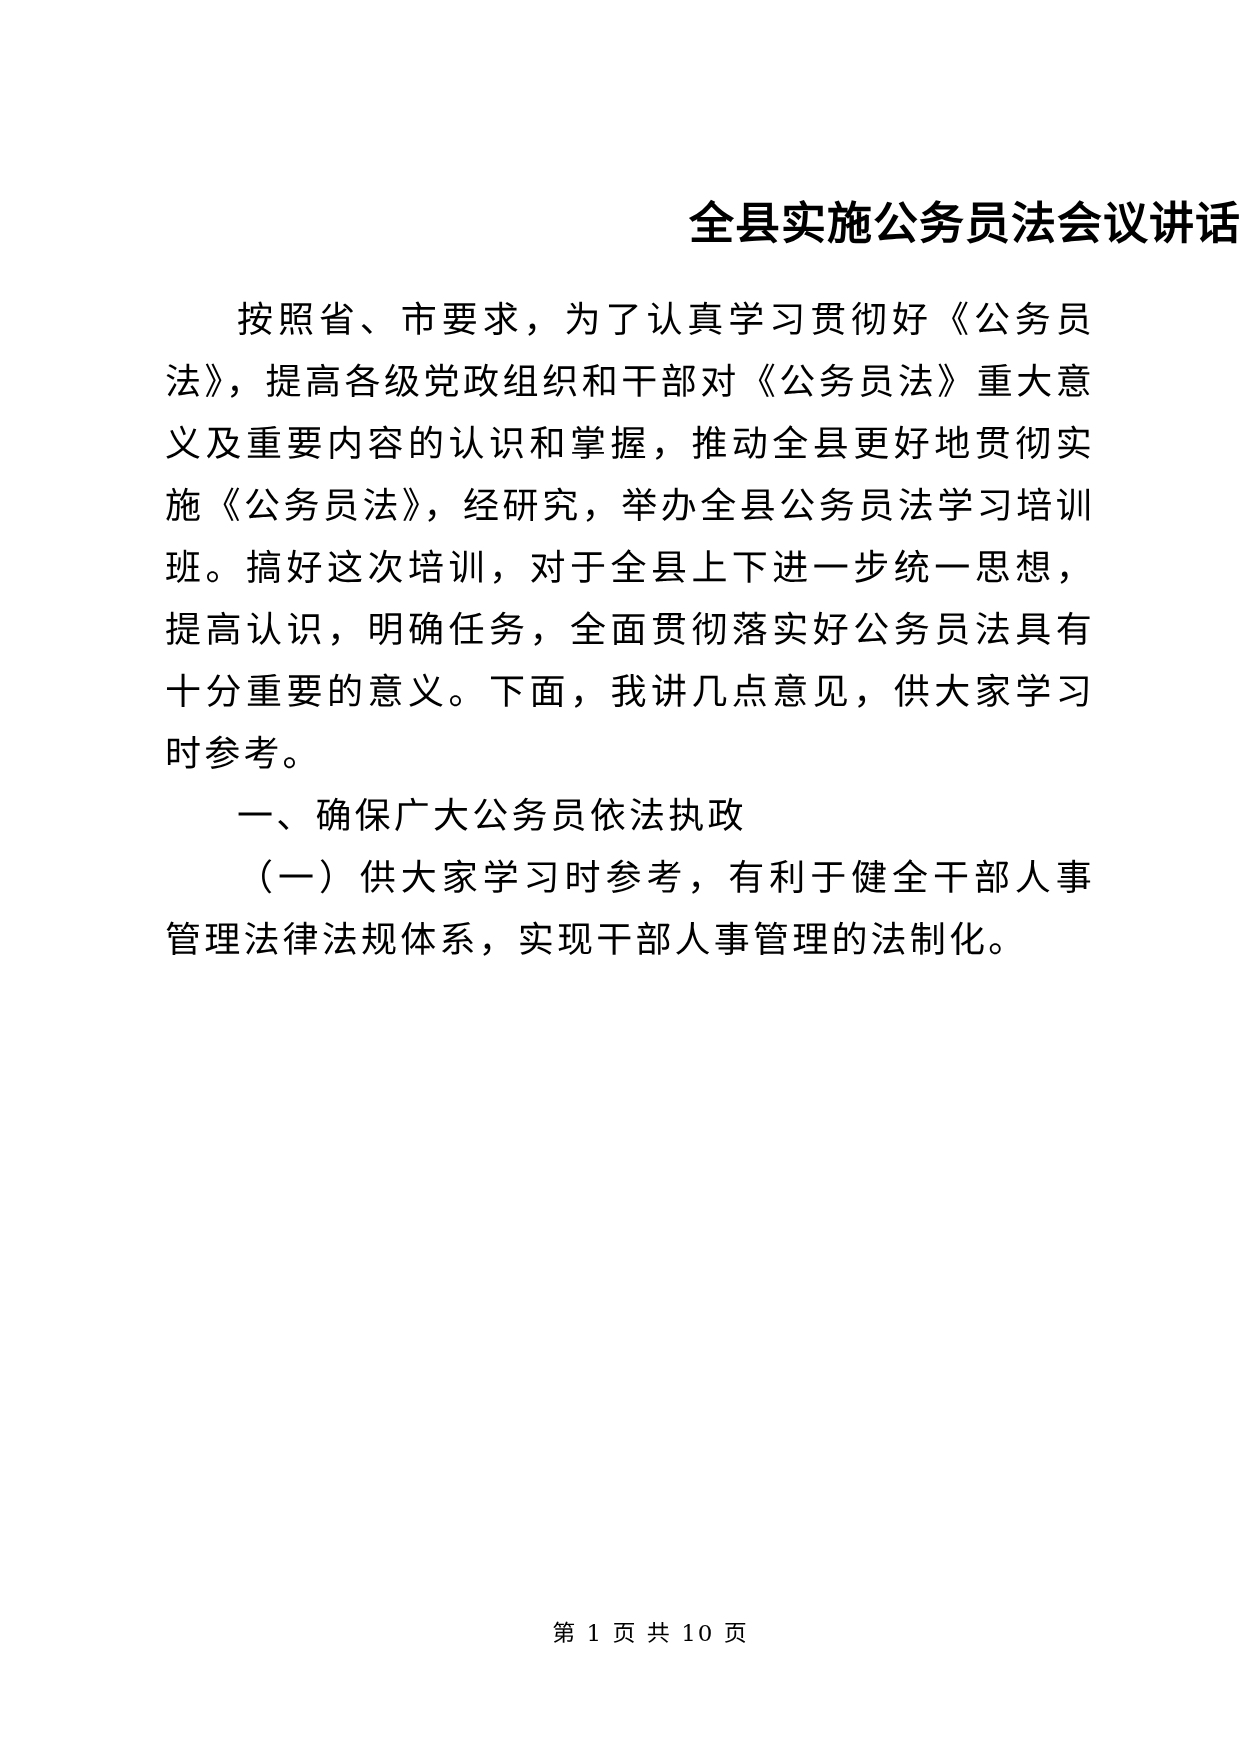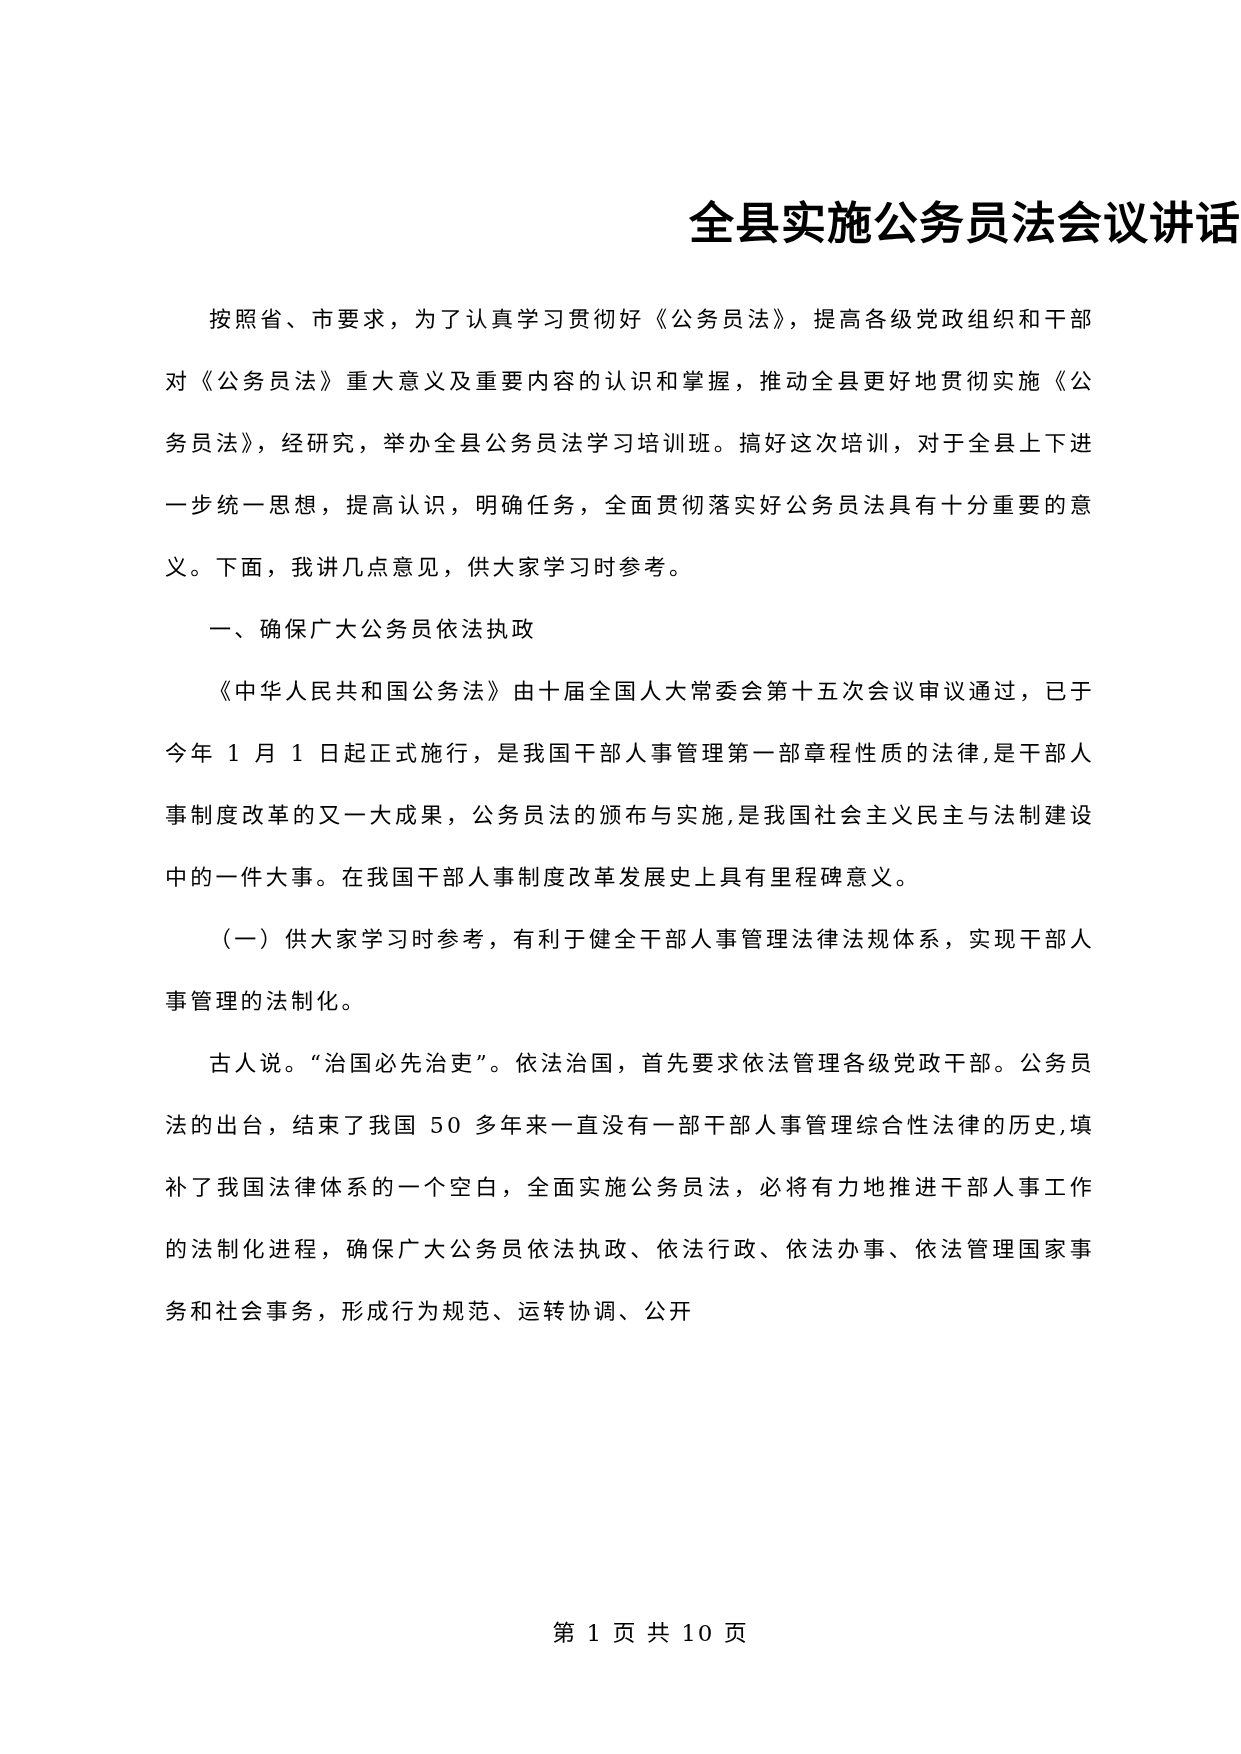--- a/index.html
+++ b/index.html
@@ -30,21 +30,21 @@
     letter-spacing: 1px;
   }
   .body-text {
     position: absolute;
     top: 289px;
     left: 165px;
     width: 930px;
   }
   .body-text p {
     margin: 0;
-    font-size: 22px;
+    font-size: 36px;
     line-height: 62px;
     letter-spacing: 3.2px;
     text-align: justify;
     text-justify: inter-ideograph;
     text-indent: 2em;
     color: #000000;
   }
   .page-footer {
     position: absolute;
     top: 1614px;
@@ -59,20 +59,18 @@
 </head>
 <body>
 
 <div class="page">
 
   <h1 class="doc-title">全县实施公务员法会议讲话</h1>
 
   <div class="body-text">
     <p>按照省、市要求，为了认真学习贯彻好《公务员法》，提高各级党政组织和干部对《公务员法》重大意义及重要内容的认识和掌握，推动全县更好地贯彻实施《公务员法》，经研究，举办全县公务员法学习培训班。搞好这次培训，对于全县上下进一步统一思想，提高认识，明确任务，全面贯彻落实好公务员法具有十分重要的意义。下面，我讲几点意见，供大家学习时参考。</p>
     <p>一、确保广大公务员依法执政</p>
-    <p>《中华人民共和国公务法》由十届全国人大常委会第十五次会议审议通过，已于今年 1 月 1 日起正式施行，是我国干部人事管理第一部章程性质的法律,是干部人事制度改革的又一大成果，公务员法的颁布与实施,是我国社会主义民主与法制建设中的一件大事。在我国干部人事制度改革发展史上具有里程碑意义。</p>
     <p>（一）供大家学习时参考，有利于健全干部人事管理法律法规体系，实现干部人事管理的法制化。</p>
-    <p>古人说。“治国必先治吏”。依法治国，首先要求依法管理各级党政干部。公务员法的出台，结束了我国 50 多年来一直没有一部干部人事管理综合性法律的历史,填补了我国法律体系的一个空白，全面实施公务员法，必将有力地推进干部人事工作的法制化进程，确保广大公务员依法执政、依法行政、依法办事、依法管理国家事务和社会事务，形成行为规范、运转协调、公开</p>
   </div>
 
   <div class="page-footer">第 1 页 共 10 页</div>
 
 </div>
 
 </body></html>

